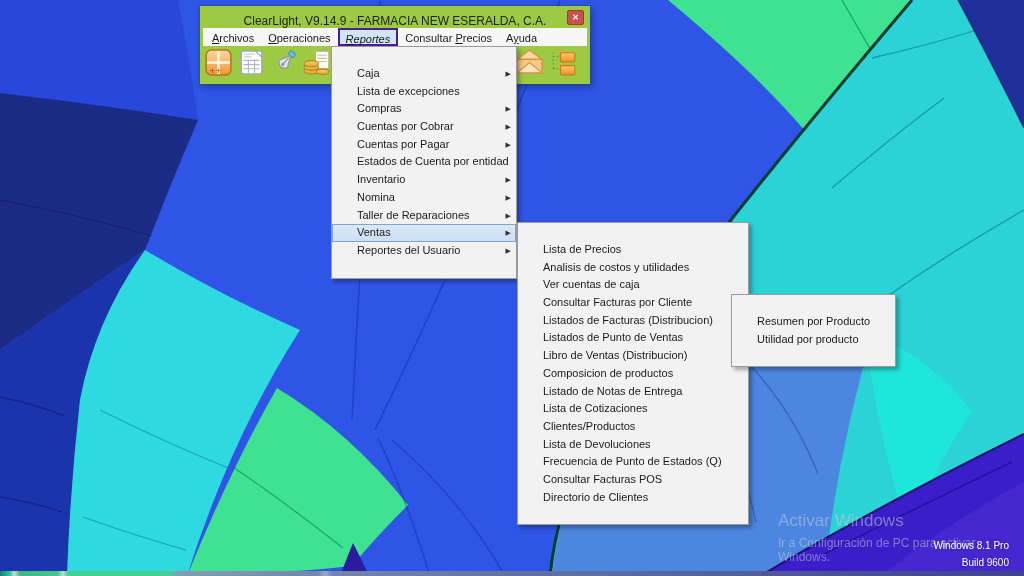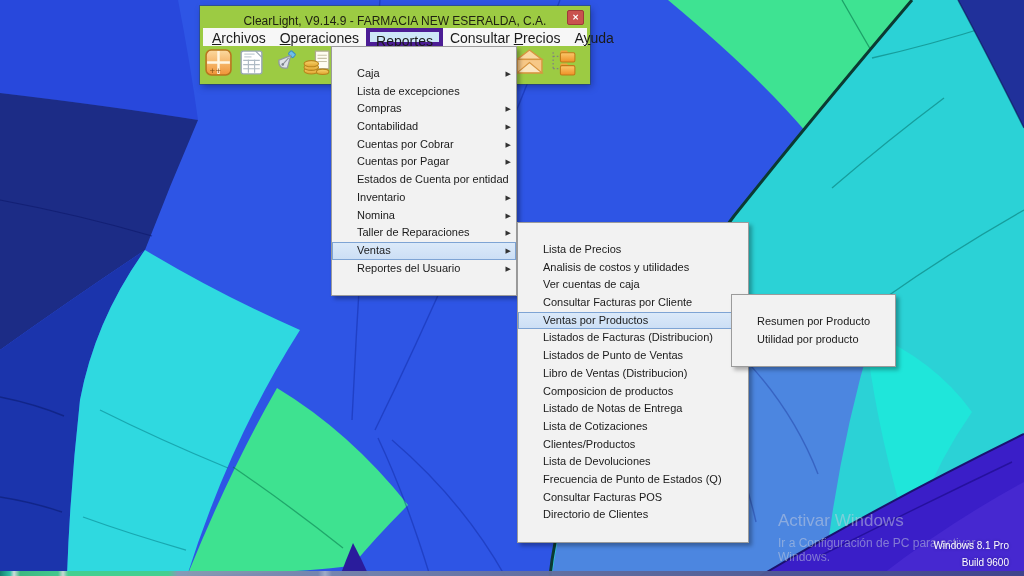--- a/index.html
+++ b/index.html
@@ -20,23 +20,23 @@
 
   
   .app-window{position:absolute;left:200px;top:6px;width:390px;height:78px;z-index:10;
     background:#9CCB43;box-shadow:0 0 0 1px rgba(50,80,15,.35),2px 3px 7px rgba(0,10,60,.35);}
   .titlebar{position:relative;height:22px;}
   .titlebar .title{display:block;text-align:center;font-size:12px;color:#202312;padding-top:8px;white-space:nowrap;}
   .close-btn{position:absolute;right:6px;top:4px;width:17px;height:15px;background:#C9524F;
     border:1px solid #9E3A38;border-radius:2px;color:#FFF;font-size:8px;line-height:14px;
     text-align:center;box-sizing:border-box;font-weight:bold;cursor:default;}
   .menubar{margin:0 3px;height:18px;background:#F7F7F7;display:flex;align-items:stretch;
-    font-size:14px;color:#1A1A1A;padding-left:2px;}
+    font-size:11px;color:#1A1A1A;padding-left:2px;}
   .mb-item{padding:1px 6px 0 6px;line-height:16px;white-space:nowrap;border:1px solid transparent;box-sizing:border-box;}
-  .mb-item.active{background:#CEE6F8;border:4px solid #4c1d95;}
+  .mb-item.active{background:#CEE6F8;border:2px solid #4c1d95;font-style:italic;}
   .mb-item .key{text-decoration:underline;}
   .toolbar{position:relative;height:35px;}
   .tbtn{position:absolute;top:2px;width:30px;height:30px;}
   .tbtn svg{display:block;}
 
   
   .menu{position:absolute;background:#F2F2F2;border:1px solid #9B9B9B;box-sizing:border-box;
     box-shadow:3px 3px 4px rgba(0,0,0,.3);padding:18px 0;font-size:11px;color:#1A1A1A;}
   .menu1{left:331px;top:46px;width:186px;z-index:20;}
   .menu2{left:517px;top:222px;width:232px;z-index:21;}
@@ -193,36 +193,34 @@
           <rect x="11" y="17" width="14" height="9" rx="1.5" fill="url(#fg1)" stroke="#C07818" stroke-width="1"></rect>
         </svg>
       </div>
     </div>
   </div>
 
   <div class="menu menu1" id="menu1">
       <div class="menu-item"><span>Caja</span><span class="arrow">▶</span></div>
       <div class="menu-item"><span>Lista de excepciones</span></div>
       <div class="menu-item"><span>Compras</span><span class="arrow">▶</span></div>
-      <div class="menu-item"><span>Contabilidad</span><span class="arrow">▶</span></div>
       <div class="menu-item"><span>Cuentas por Cobrar</span><span class="arrow">▶</span></div>
       <div class="menu-item"><span>Cuentas por Pagar</span><span class="arrow">▶</span></div>
       <div class="menu-item"><span>Estados de Cuenta por entidad</span></div>
       <div class="menu-item"><span>Inventario</span><span class="arrow">▶</span></div>
       <div class="menu-item"><span>Nomina</span><span class="arrow">▶</span></div>
       <div class="menu-item"><span>Taller de Reparaciones</span><span class="arrow">▶</span></div>
       <div class="menu-item selected"><span>Ventas</span><span class="arrow">▶</span></div>
       <div class="menu-item"><span>Reportes del Usuario</span><span class="arrow">▶</span></div>
     </div>
   <div class="menu menu2" id="menu2">
       <div class="menu-item"><span>Lista de Precios</span></div>
       <div class="menu-item"><span>Analisis de costos y utilidades</span></div>
       <div class="menu-item"><span>Ver cuentas de caja</span></div>
       <div class="menu-item"><span>Consultar Facturas por Cliente</span></div>
-      <div class="menu-item selected"><span>Ventas por Productos</span><span class="arrow">▶</span></div>
       <div class="menu-item"><span>Listados de Facturas (Distribucion)</span><span class="arrow">▶</span></div>
       <div class="menu-item"><span>Listados de Punto de Ventas</span><span class="arrow">▶</span></div>
       <div class="menu-item"><span>Libro de Ventas (Distribucion)</span></div>
       <div class="menu-item"><span>Composicion de productos</span></div>
       <div class="menu-item"><span>Listado de Notas de Entrega</span></div>
       <div class="menu-item"><span>Lista de Cotizaciones</span></div>
       <div class="menu-item"><span>Clientes/Productos</span></div>
       <div class="menu-item"><span>Lista de Devoluciones</span></div>
       <div class="menu-item"><span>Frecuencia de Punto de Estados (Q)</span></div>
       <div class="menu-item"><span>Consultar Facturas POS</span></div>

